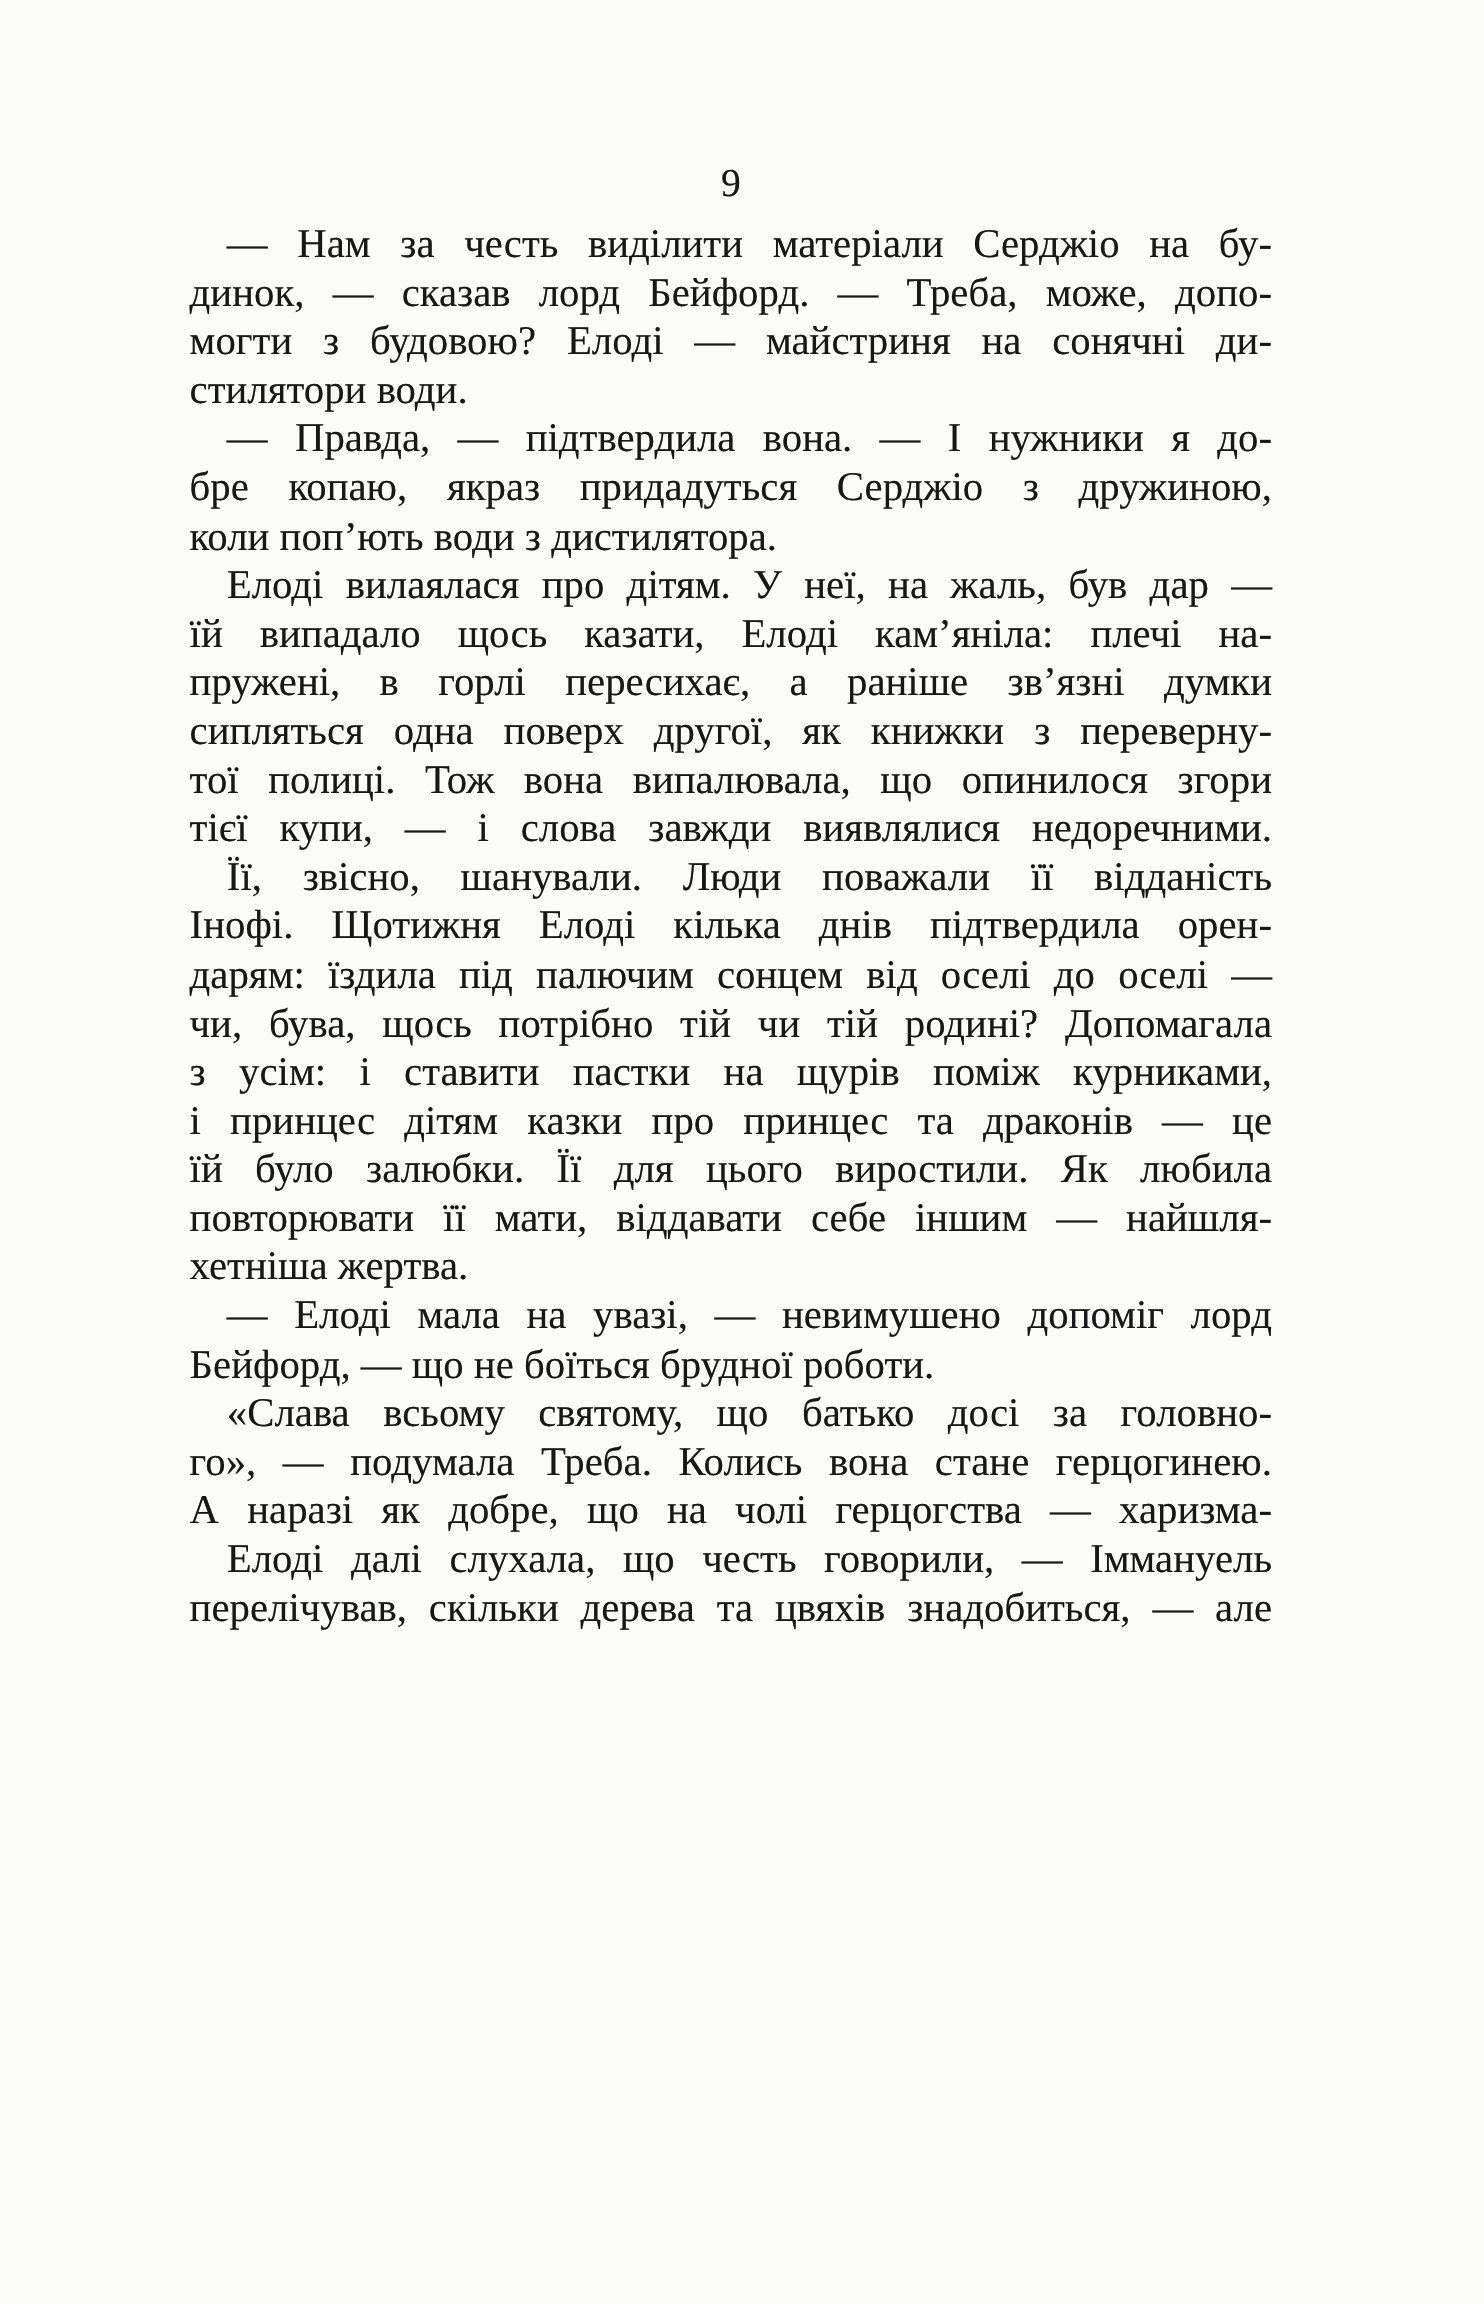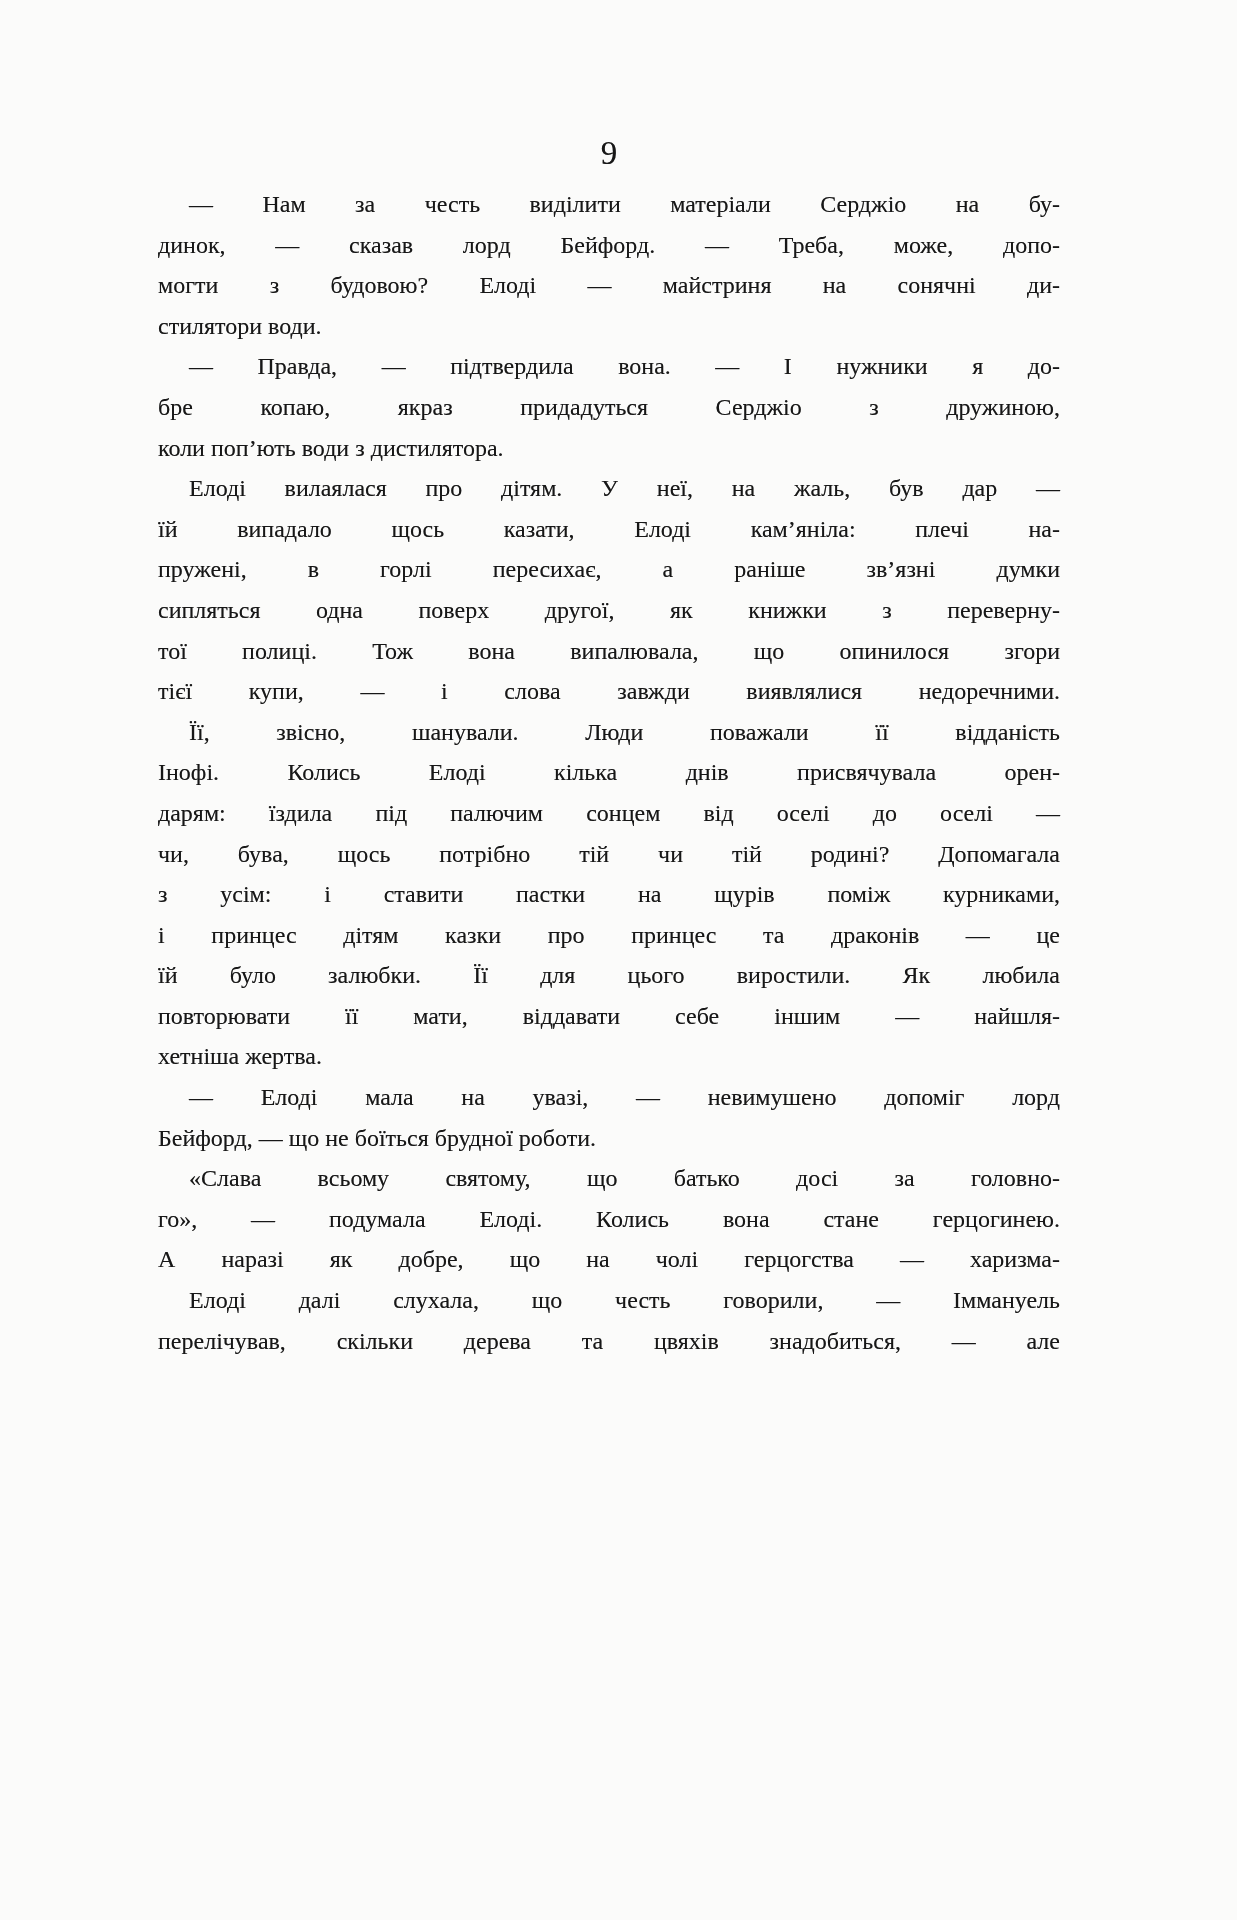--- a/index.html
+++ b/index.html
@@ -27,21 +27,21 @@
     font-size: 33px;
     line-height: 1;
     color: var(--ink, #171717);
     text-shadow: 0 0 0.4px rgba(20,20,20,0.45);
   }
   .text-block {
     position: absolute;
     left: 158px;
     top: 184px;
     width: 902px;
-    font-size: 24px;
+    font-size: 34px;
     line-height: 40.6px;
     color: var(--ink, #171717);
     text-shadow: 0 0 0.4px rgba(20,20,20,0.45);
   }
   .line {
     height: 40.6px;
     text-align: justify;
     text-align-last: left;
     white-space: normal;
   }
@@ -67,29 +67,29 @@
       <div class="line j ind"><span>— Правда, — підтвердила вона. — І нужники я до-</span></div>
       <div class="line j"><span>бре копаю, якраз придадуться Серджіо з дружиною,</span></div>
       <div class="line"><span>коли поп’ють води з дистилятора.</span></div>
       <div class="line j ind"><span>Елоді вилаялася про дітям. У неї, на жаль, був дар —</span></div>
       <div class="line j"><span class="it">їй</span><span> випадало щось казати, Елоді кам’яніла: плечі на-</span></div>
       <div class="line j"><span>пружені, в горлі пересихає, а раніше зв’язні думки</span></div>
       <div class="line j"><span>сипляться одна поверх другої, як книжки з переверну-</span></div>
       <div class="line j"><span>тої полиці. Тож вона випалювала, що опинилося згори</span></div>
       <div class="line j"><span>тієї купи, — і слова завжди виявлялися недоречними.</span></div>
       <div class="line j ind"><span>Її, звісно, шанували. Люди поважали її відданість</span></div>
-      <div class="line j"><span>Інофі. Колись Елоді кілька днів присвячувала орен-</span></div>
+      <div class="line j"><span>Інофі. Щотижня Елоді кілька днів підтвердила орен-</span></div>
       <div class="line j"><span>дарям: їздила під палючим сонцем від оселі до оселі —</span></div>
       <div class="line j"><span>чи, бува, щось потрібно тій чи тій родині? Допомагала</span></div>
       <div class="line j"><span>з усім: і ставити пастки на щурів поміж курниками,</span></div>
       <div class="line j"><span>і принцес дітям казки про принцес та драконів — це</span></div>
       <div class="line j"><span>їй було залюбки. Її для цього виростили. Як любила</span></div>
       <div class="line j"><span>повторювати її мати, віддавати себе іншим — найшля-</span></div>
       <div class="line"><span>хетніша жертва.</span></div>
       <div class="line j ind"><span>— Елоді мала на увазі, — невимушено допоміг лорд</span></div>
       <div class="line"><span>Бейфорд, — що не боїться брудної роботи.</span></div>
       <div class="line j ind"><span>«Слава всьому святому, що батько досі за головно-</span></div>
-      <div class="line j"><span>го», — подумала Елоді. Колись вона стане герцогинею.</span></div>
+      <div class="line j"><span>го», — подумала Треба. Колись вона стане герцогинею.</span></div>
       <div class="line j"><span>А наразі як добре, що на чолі герцогства — харизма-</span></div>
       <div class="line j ind"><span>Елоді далі слухала, що честь говорили, — Іммануель</span></div>
       <div class="line j"><span>перелічував, скільки дерева та цвяхів знадобиться, — але</span></div>
     </div>
 </div>
 
 </body></html>

